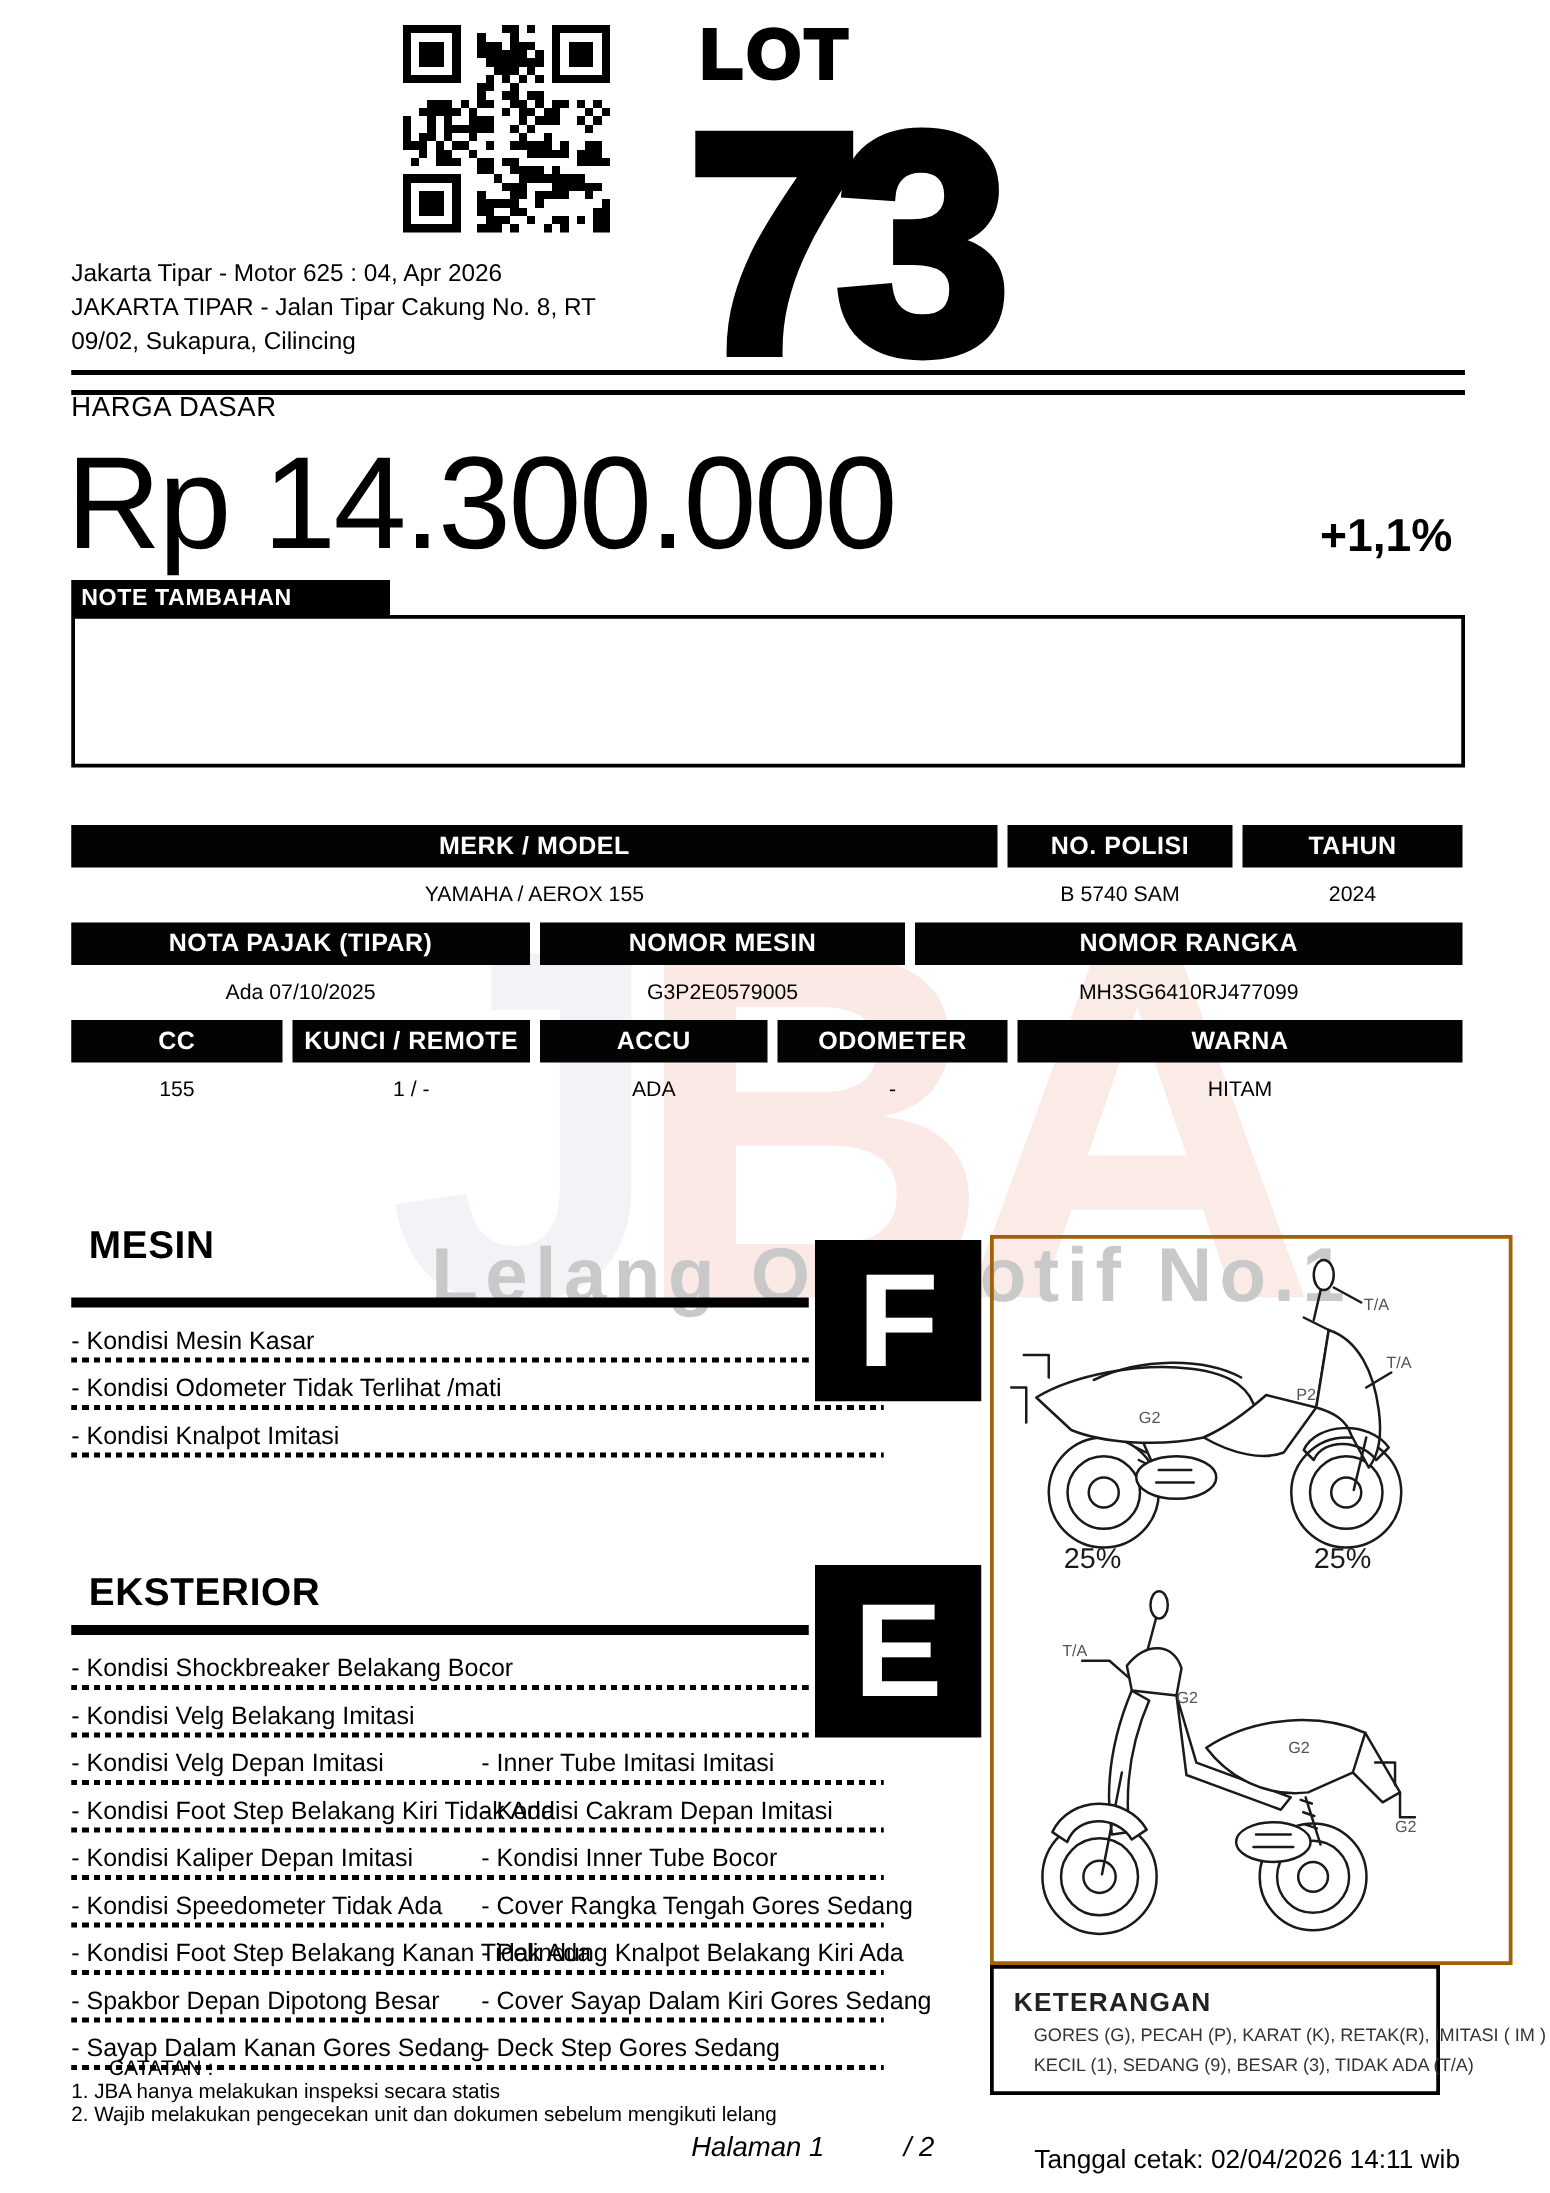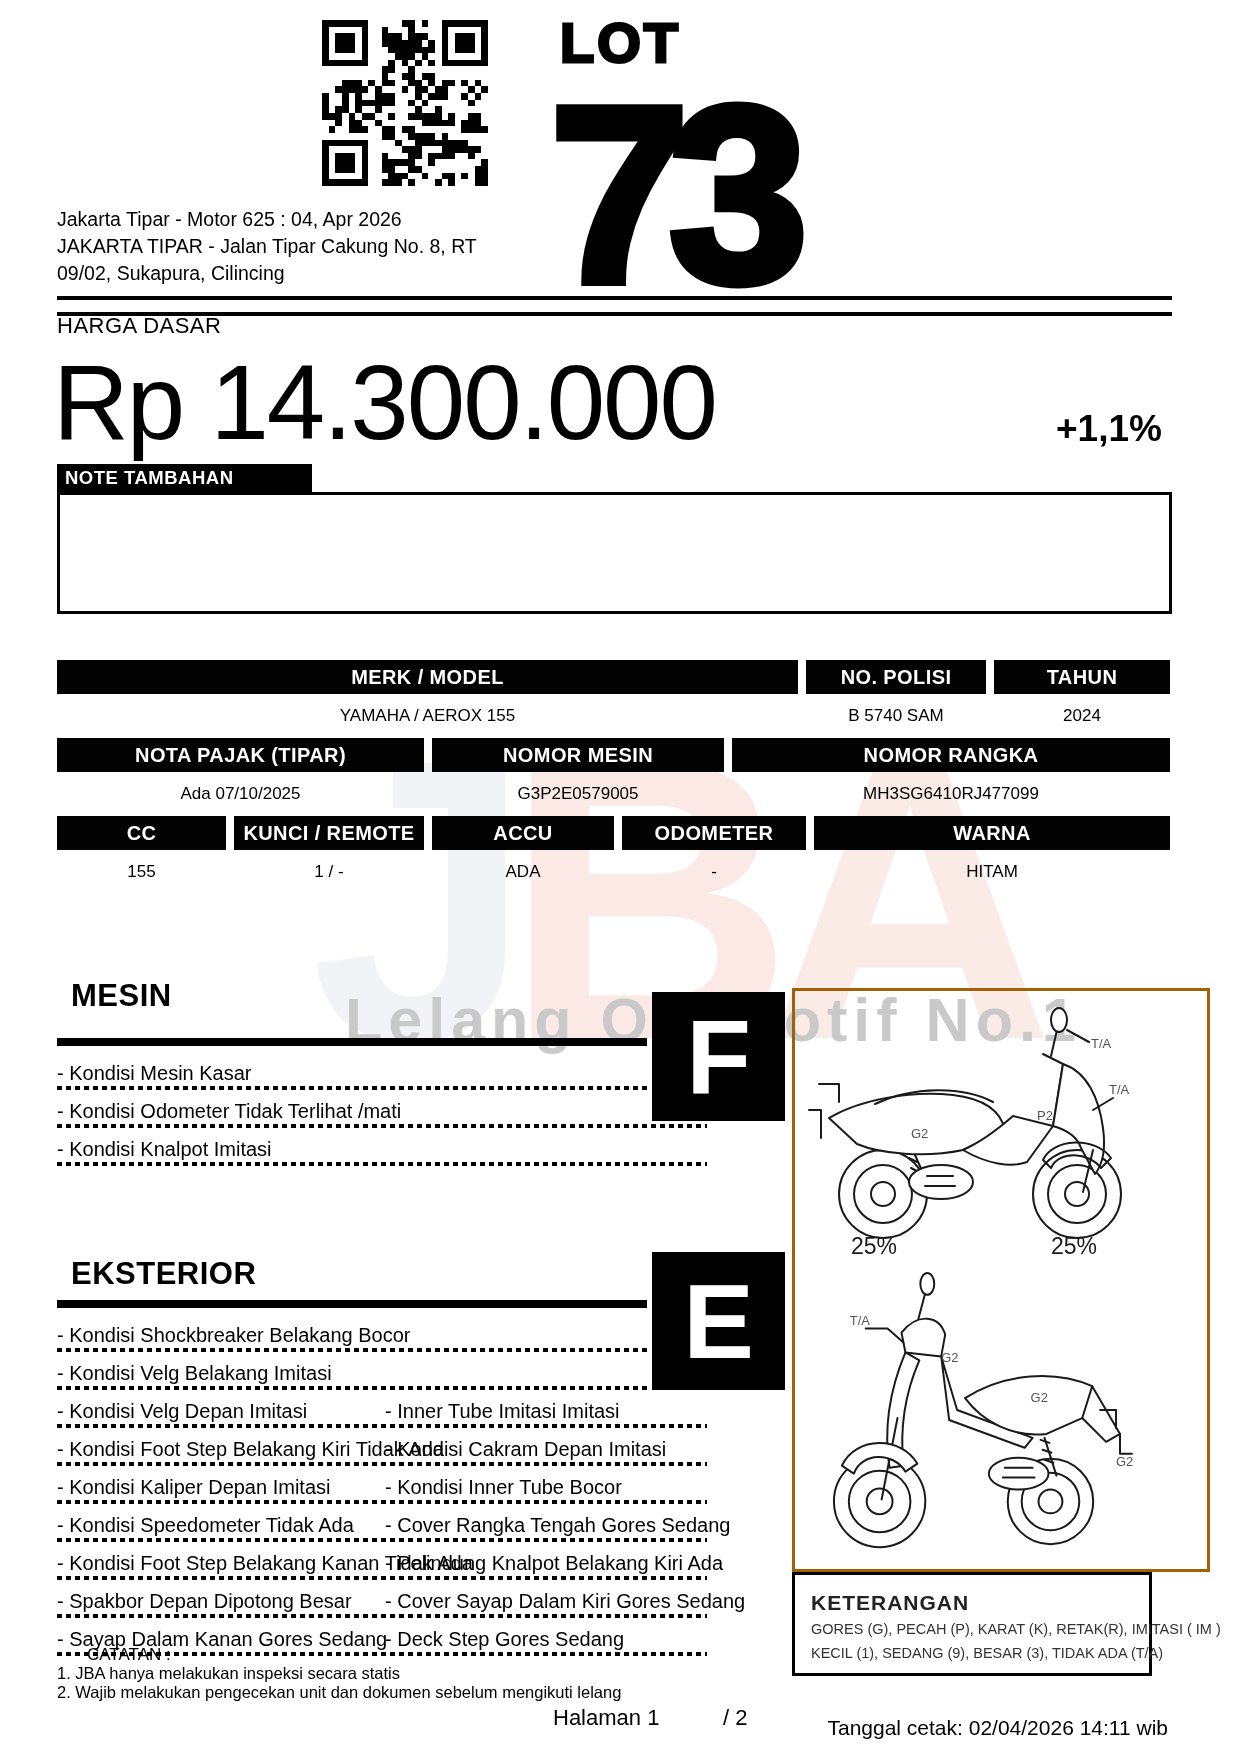--- a/index.html
+++ b/index.html
@@ -42,28 +42,28 @@
   .dotline{position:absolute;left:0;top:26px;height:4px;width:650px;
            background:repeating-linear-gradient(90deg,#000 0 5px,transparent 5px 9px);}
   .dotline.short{width:590px;}
   .grade-box{width:133px;background:#000;color:#fff;display:flex;align-items:center;justify-content:center;}
   .grade-box span{font-size:106px;font-weight:bold;line-height:1;}
   
   .diagram-panel{width:418px;height:584px;border:3px solid #a16207;box-sizing:border-box;background:transparent;}
   .keterangan-box{width:360px;height:104px;border:3px solid #000;border-top-width:3px;box-sizing:border-box;
                   padding:16px 0 0 16px;}
   .ket-title{font-size:21px;font-weight:bold;letter-spacing:1px;color:#222;}
-  .ket-line{font-size:14.5px;color:#333;line-height:20px;margin-top:4px;white-space:nowrap;}
+  .ket-line{font-size:14.5px;color:#333;line-height:20px;margin-top:4px;white-space:nowrap;margin-left:16px;}
   svg text{font-family:"Liberation Sans","DejaVu Sans",sans-serif;}
   .diag-label{font-size:13px;fill:#555;}
   .tire-label{font-size:23px;fill:#1a1a1a;}
   
   .catatan-title{font-size:17px;margin-left:45px;}
   .catatan-item{font-size:16.5px;line-height:19px;}
-  .footer-page{font-size:22px;}
+  .footer-page{font-size:22px;font-style:italic;}
   .footer-printed{font-size:21px;text-align:right;width:380px;}
 </style>
 </head>
 <body>
 
 <div class="page">
 
   <div class="abs wm wm-brand" style="left:310px;top:700px;"><span class="j">J</span><span class="b">B</span><span class="a">A</span></div>
   <div class="abs wm wm-tagline" style="left:345px;top:985px;">Lelang Otomotif No.1</div>
 

